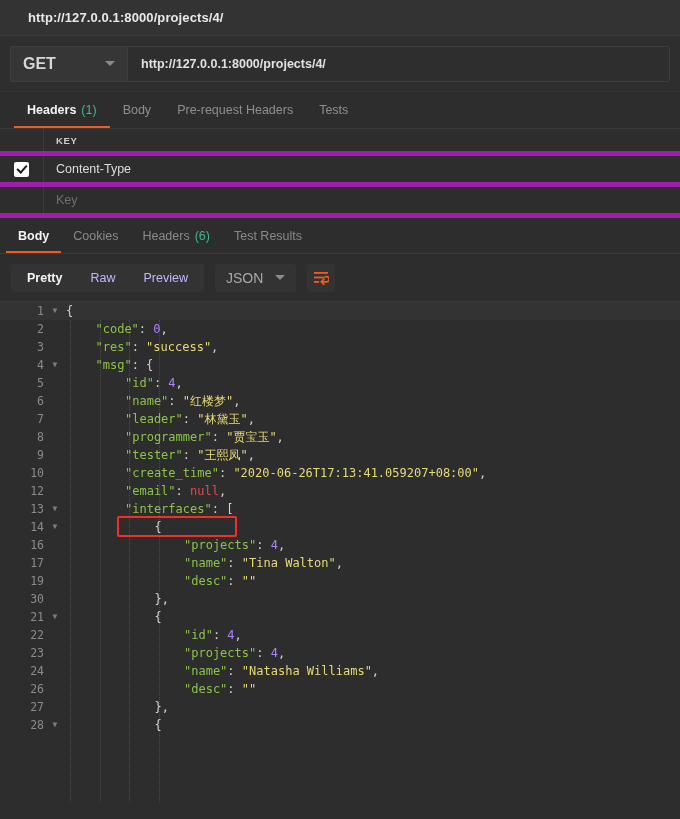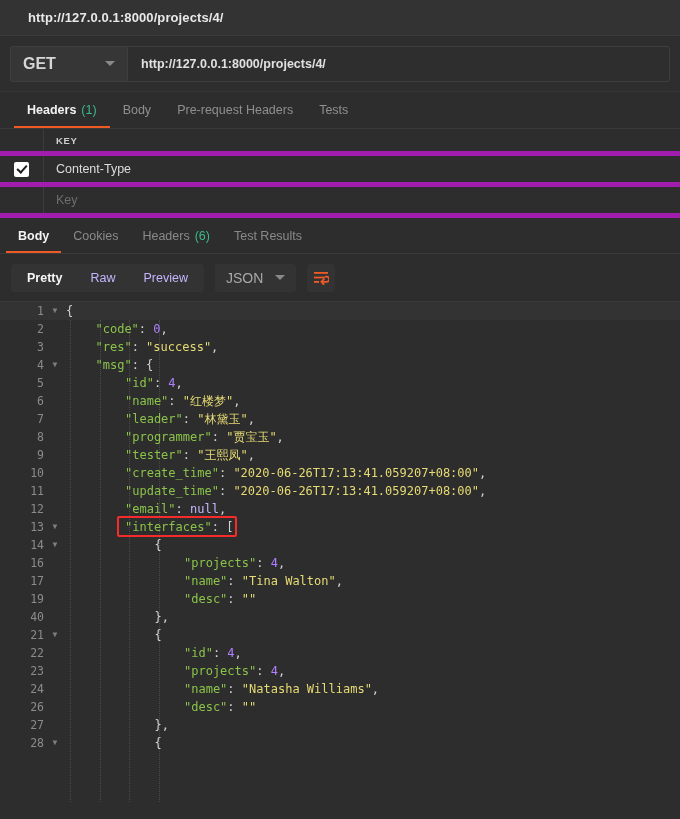--- a/index.html
+++ b/index.html
@@ -266,21 +266,21 @@
     color: #7d7d7d;
     font-size: 8px;
     line-height: 18px;
   }
   .code-text { padding-left: 4px; position: relative; z-index: 2; }
 
   .tok-brace { color: #d4d4d4; }
   .tok-key   { color: #8bc34a; }
   .tok-str   { color: #e6db74; }
   .tok-num   { color: #ae81ff; }
-  .tok-null  { color: #c4b5fd; }
+  .tok-null  { color: #ef4444; }
   .tok-punc  { color: #d4d4d4; }
 
   
   .guides { position: absolute; top: 0; left: 0; height: 100%; width: 100%; pointer-events: none; z-index: 1; }
   .guide {
     position: absolute;
     top: 18px;
     bottom: 0;
     width: 0;
     border-left: 1px dotted #4a4a4a;
@@ -403,28 +403,27 @@
       <div class="code-line hl"><span class="gutter">1</span><span class="fold">▼</span><span class="code-text" style="padding-left: 4px;"><span class="tok-brace">{</span></span></div>
       <div class="code-line"><span class="gutter">2</span><span class="fold"></span><span class="code-text" style="padding-left: 33.5px;"><span class="tok-key">"code"</span><span class="tok-punc">: </span><span class="tok-num">0</span><span class="tok-punc">,</span></span></div>
       <div class="code-line"><span class="gutter">3</span><span class="fold"></span><span class="code-text" style="padding-left: 33.5px;"><span class="tok-key">"res"</span><span class="tok-punc">: </span><span class="tok-str">"success"</span><span class="tok-punc">,</span></span></div>
       <div class="code-line"><span class="gutter">4</span><span class="fold">▼</span><span class="code-text" style="padding-left: 33.5px;"><span class="tok-key">"msg"</span><span class="tok-punc">: </span><span class="tok-brace">{</span></span></div>
       <div class="code-line"><span class="gutter">5</span><span class="fold"></span><span class="code-text" style="padding-left: 63px;"><span class="tok-key">"id"</span><span class="tok-punc">: </span><span class="tok-num">4</span><span class="tok-punc">,</span></span></div>
       <div class="code-line"><span class="gutter">6</span><span class="fold"></span><span class="code-text" style="padding-left: 63px;"><span class="tok-key">"name"</span><span class="tok-punc">: </span><span class="tok-str">"红楼梦"</span><span class="tok-punc">,</span></span></div>
       <div class="code-line"><span class="gutter">7</span><span class="fold"></span><span class="code-text" style="padding-left: 63px;"><span class="tok-key">"leader"</span><span class="tok-punc">: </span><span class="tok-str">"林黛玉"</span><span class="tok-punc">,</span></span></div>
       <div class="code-line"><span class="gutter">8</span><span class="fold"></span><span class="code-text" style="padding-left: 63px;"><span class="tok-key">"programmer"</span><span class="tok-punc">: </span><span class="tok-str">"贾宝玉"</span><span class="tok-punc">,</span></span></div>
       <div class="code-line"><span class="gutter">9</span><span class="fold"></span><span class="code-text" style="padding-left: 63px;"><span class="tok-key">"tester"</span><span class="tok-punc">: </span><span class="tok-str">"王熙凤"</span><span class="tok-punc">,</span></span></div>
       <div class="code-line"><span class="gutter">10</span><span class="fold"></span><span class="code-text" style="padding-left: 63px;"><span class="tok-key">"create_time"</span><span class="tok-punc">: </span><span class="tok-str">"2020-06-26T17:13:41.059207+08:00"</span><span class="tok-punc">,</span></span></div>
-      <div class="code-line"><span class="gutter">11</span><span class="fold"></span><span class="code-text" style="padding-left: 63px;"><span class="tok-key">"update_time"</span><span class="tok-punc">: </span><span class="tok-str">"2020-06-26T17:13:41.059207+08:00"</span><span class="tok-punc">,</span></span></div>
       <div class="code-line"><span class="gutter">12</span><span class="fold"></span><span class="code-text" style="padding-left: 63px;"><span class="tok-key">"email"</span><span class="tok-punc">: </span><span class="tok-null">null</span><span class="tok-punc">,</span></span></div>
       <div class="code-line"><span class="gutter">13</span><span class="fold">▼</span><span class="code-text" style="padding-left: 63px;"><span class="tok-key">"interfaces"</span><span class="tok-punc">: </span><span class="tok-brace">[</span></span></div>
       <div class="code-line"><span class="gutter">14</span><span class="fold">▼</span><span class="code-text" style="padding-left: 92.5px;"><span class="tok-brace">{</span></span></div>
       <div class="code-line"><span class="gutter">16</span><span class="fold"></span><span class="code-text" style="padding-left: 122px;"><span class="tok-key">"projects"</span><span class="tok-punc">: </span><span class="tok-num">4</span><span class="tok-punc">,</span></span></div>
       <div class="code-line"><span class="gutter">17</span><span class="fold"></span><span class="code-text" style="padding-left: 122px;"><span class="tok-key">"name"</span><span class="tok-punc">: </span><span class="tok-str">"Tina Walton"</span><span class="tok-punc">,</span></span></div>
       <div class="code-line"><span class="gutter">19</span><span class="fold"></span><span class="code-text" style="padding-left: 122px;"><span class="tok-key">"desc"</span><span class="tok-punc">: </span><span class="tok-str">""</span></span></div>
-      <div class="code-line"><span class="gutter">40</span><span class="fold"></span><span class="code-text" style="padding-left: 92.5px;"><span class="tok-brace">}</span><span class="tok-punc">,</span></span></div>
+      <div class="code-line"><span class="gutter">30</span><span class="fold"></span><span class="code-text" style="padding-left: 92.5px;"><span class="tok-brace">}</span><span class="tok-punc">,</span></span></div>
       <div class="code-line"><span class="gutter">21</span><span class="fold">▼</span><span class="code-text" style="padding-left: 92.5px;"><span class="tok-brace">{</span></span></div>
       <div class="code-line"><span class="gutter">22</span><span class="fold"></span><span class="code-text" style="padding-left: 122px;"><span class="tok-key">"id"</span><span class="tok-punc">: </span><span class="tok-num">4</span><span class="tok-punc">,</span></span></div>
       <div class="code-line"><span class="gutter">23</span><span class="fold"></span><span class="code-text" style="padding-left: 122px;"><span class="tok-key">"projects"</span><span class="tok-punc">: </span><span class="tok-num">4</span><span class="tok-punc">,</span></span></div>
       <div class="code-line"><span class="gutter">24</span><span class="fold"></span><span class="code-text" style="padding-left: 122px;"><span class="tok-key">"name"</span><span class="tok-punc">: </span><span class="tok-str">"Natasha Williams"</span><span class="tok-punc">,</span></span></div>
       <div class="code-line"><span class="gutter">26</span><span class="fold"></span><span class="code-text" style="padding-left: 122px;"><span class="tok-key">"desc"</span><span class="tok-punc">: </span><span class="tok-str">""</span></span></div>
       <div class="code-line"><span class="gutter">27</span><span class="fold"></span><span class="code-text" style="padding-left: 92.5px;"><span class="tok-brace">}</span><span class="tok-punc">,</span></span></div>
       <div class="code-line"><span class="gutter">28</span><span class="fold">▼</span><span class="code-text" style="padding-left: 92.5px;"><span class="tok-brace">{</span></span></div>
     </div>
   <div class="annot-box" id="annot" style="top: 214px; height: 21px; left: 117px; width: 120px; border-color: rgb(246, 44, 44);"></div>
 </div>

